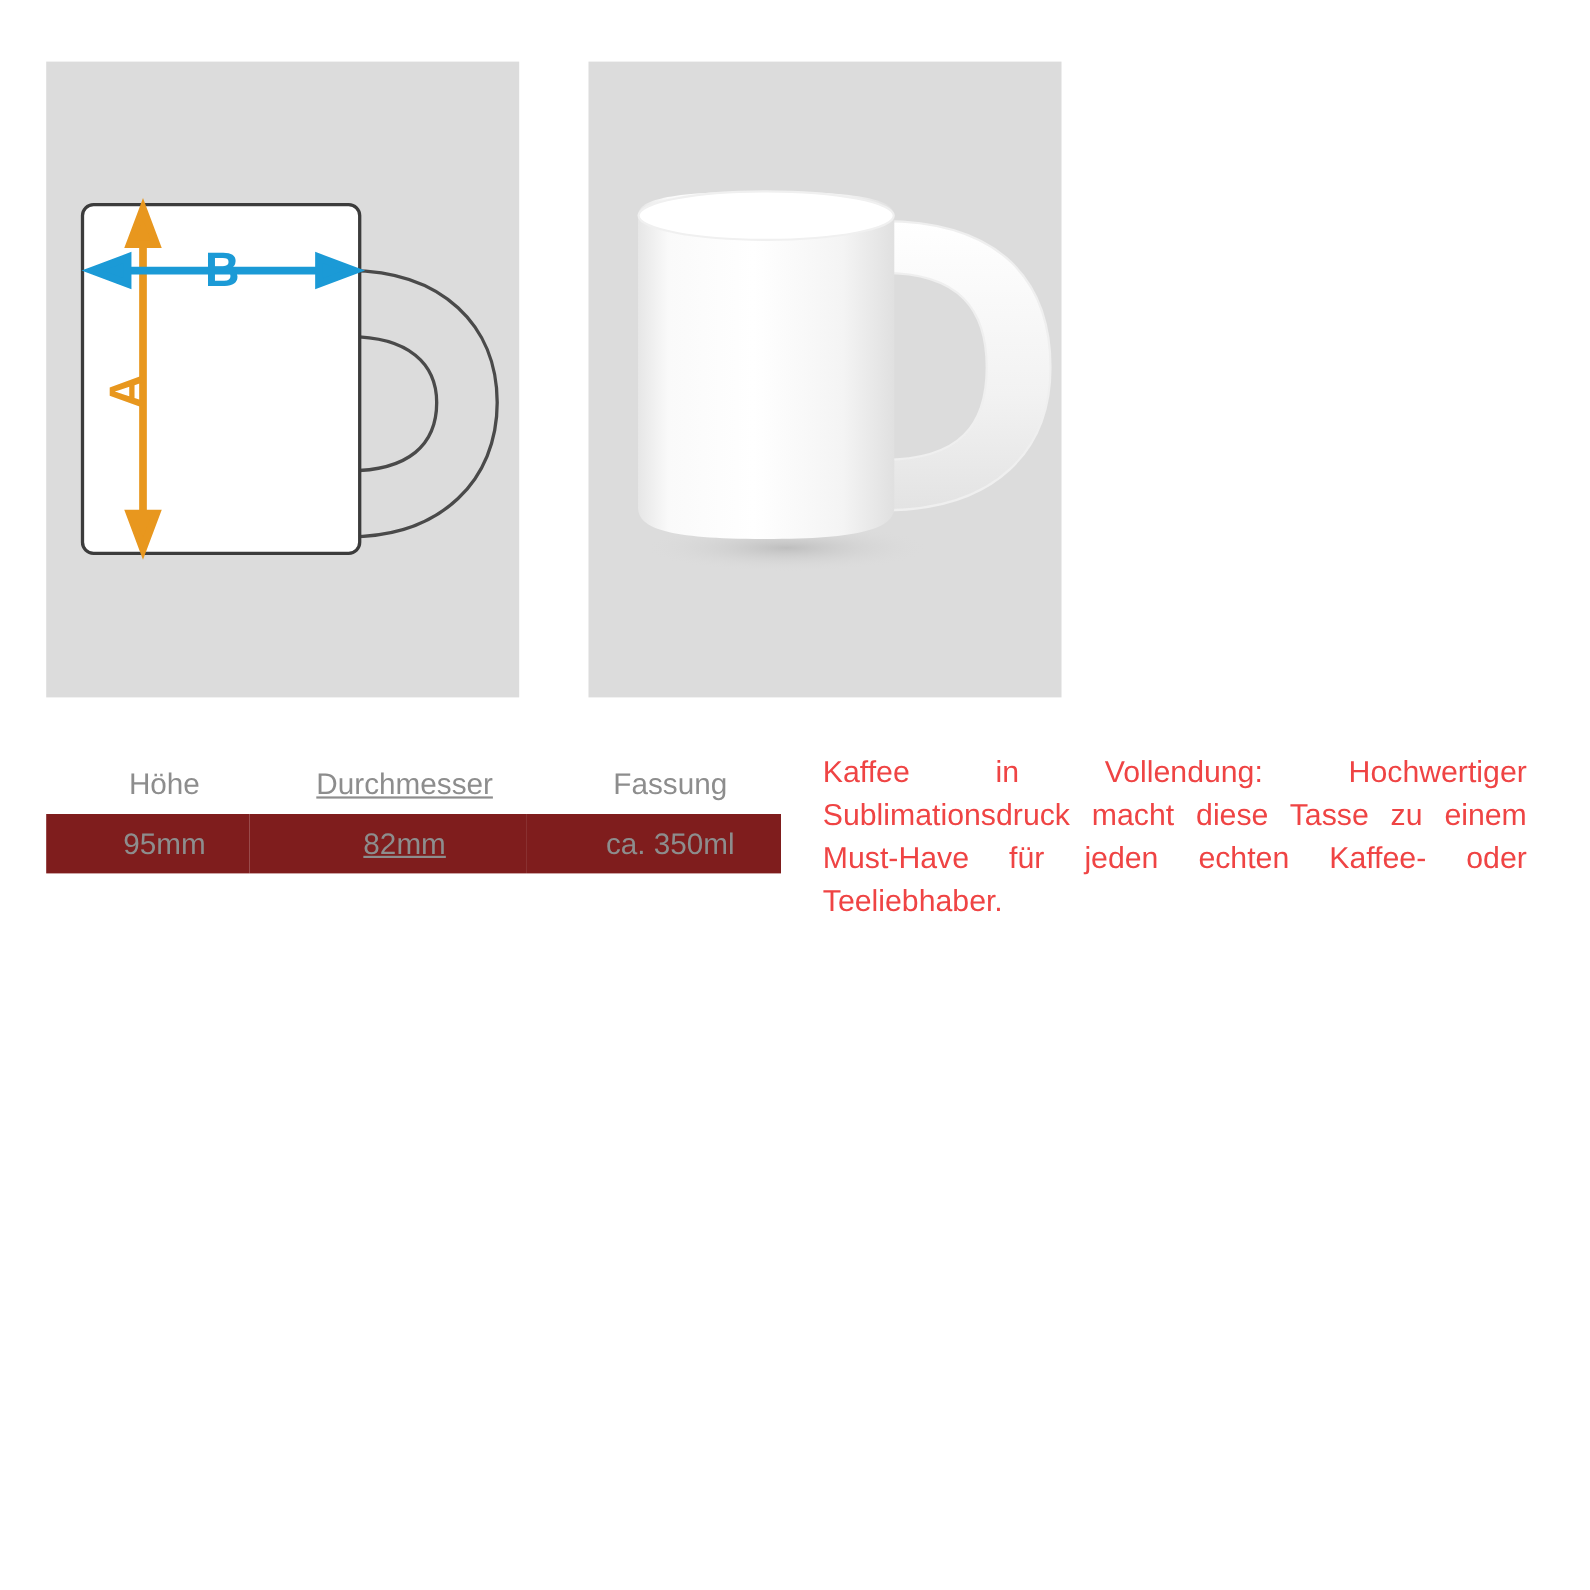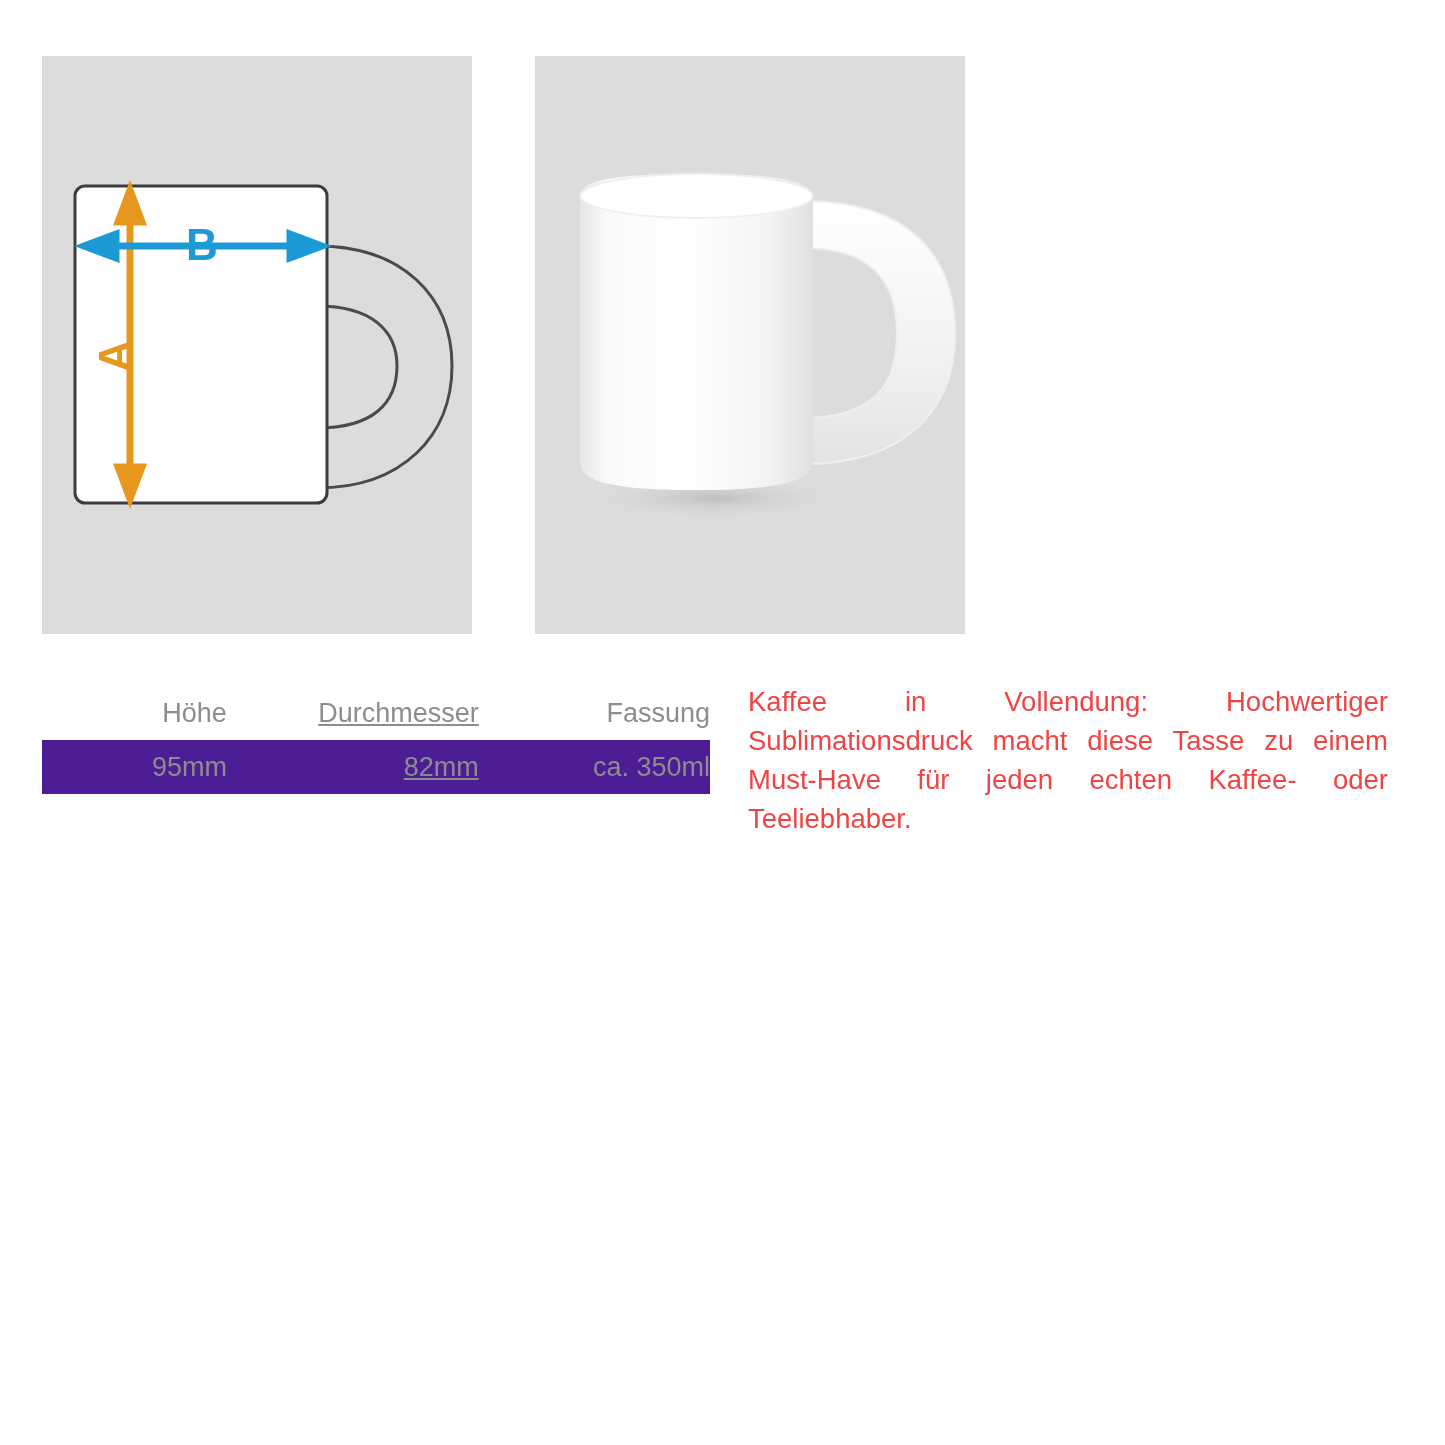--- a/index.html
+++ b/index.html
@@ -51,29 +51,29 @@
     position: absolute;
     left: 42px;
     top: 686px;
     width: 668px;
     border-collapse: collapse;
     font-size: 27px;
     color: #8d8d8d;
   }
   .spec-table th,
   .spec-table td {
-    text-align: right;
+    text-align: center;
     font-weight: normal;
     padding: 8px 0 8px 30px;
   }
   .spec-table th.c0, .spec-table td.c0 { width: 185px; }
   .spec-table th.c1, .spec-table td.c1 { width: 245px; text-decoration: underline; }
   .spec-table th.c2, .spec-table td.c2 { width: 238px; }
   .spec-table thead tr { background: #ffffff; height: 54px; }
-  .spec-table tbody tr { background: #4c1d95; height: 54px; }
+  .spec-table tbody tr { background: #7f1d1d; height: 54px; }
 
   
   .desc {
     position: absolute;
     left: 748px;
     top: 682px;
     width: 640px;
     font-size: 27.5px;
     line-height: 1.42;
     color: #ef4444;

